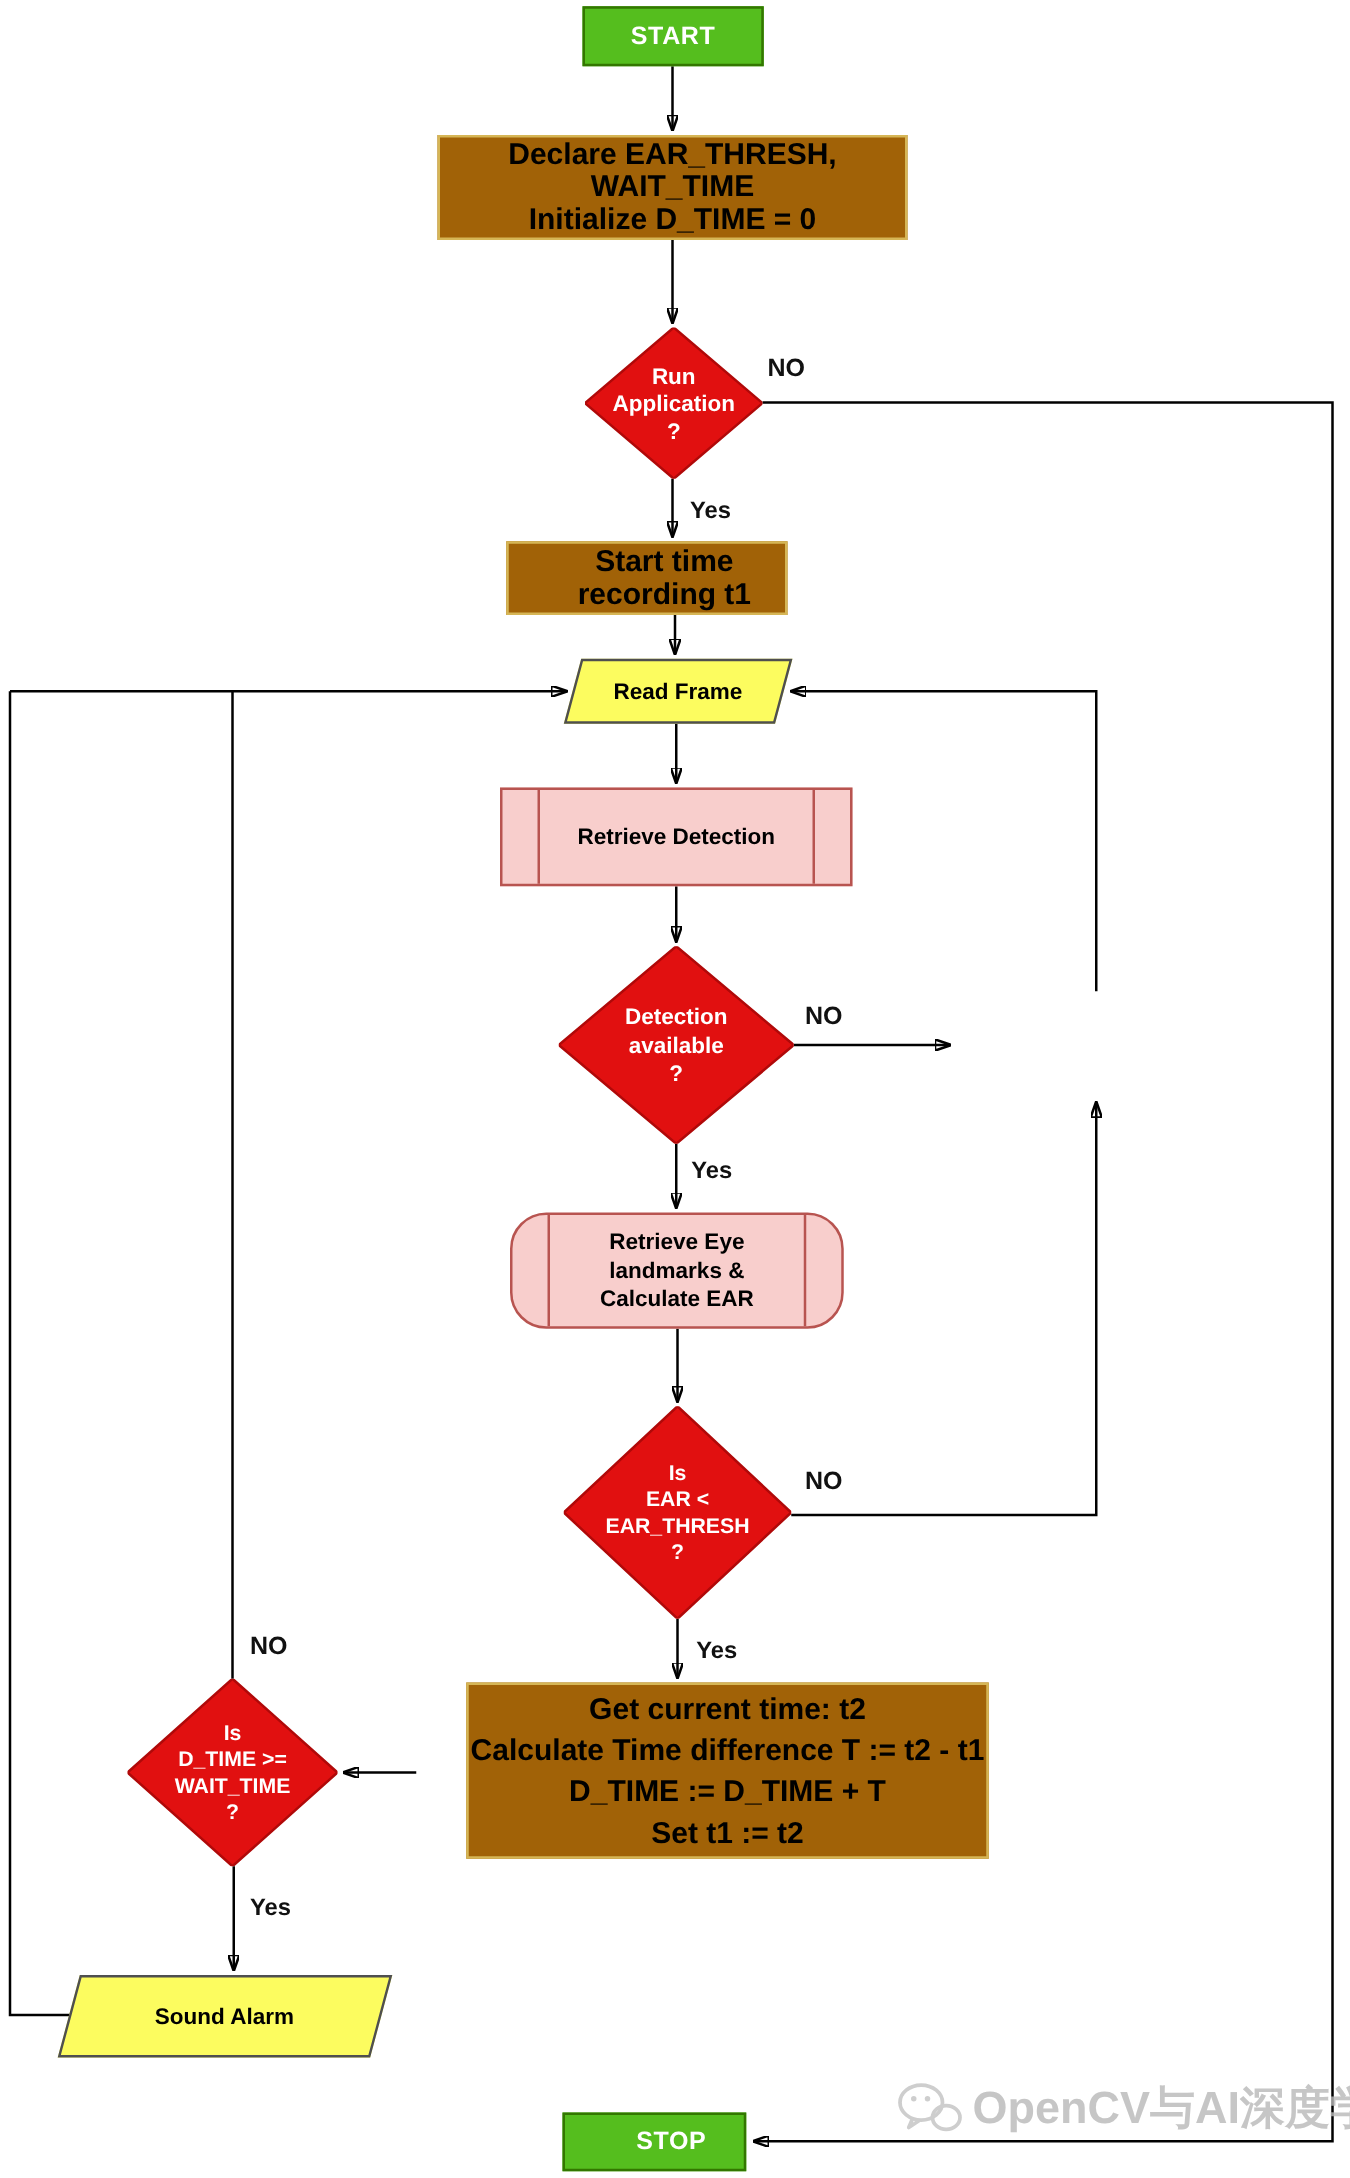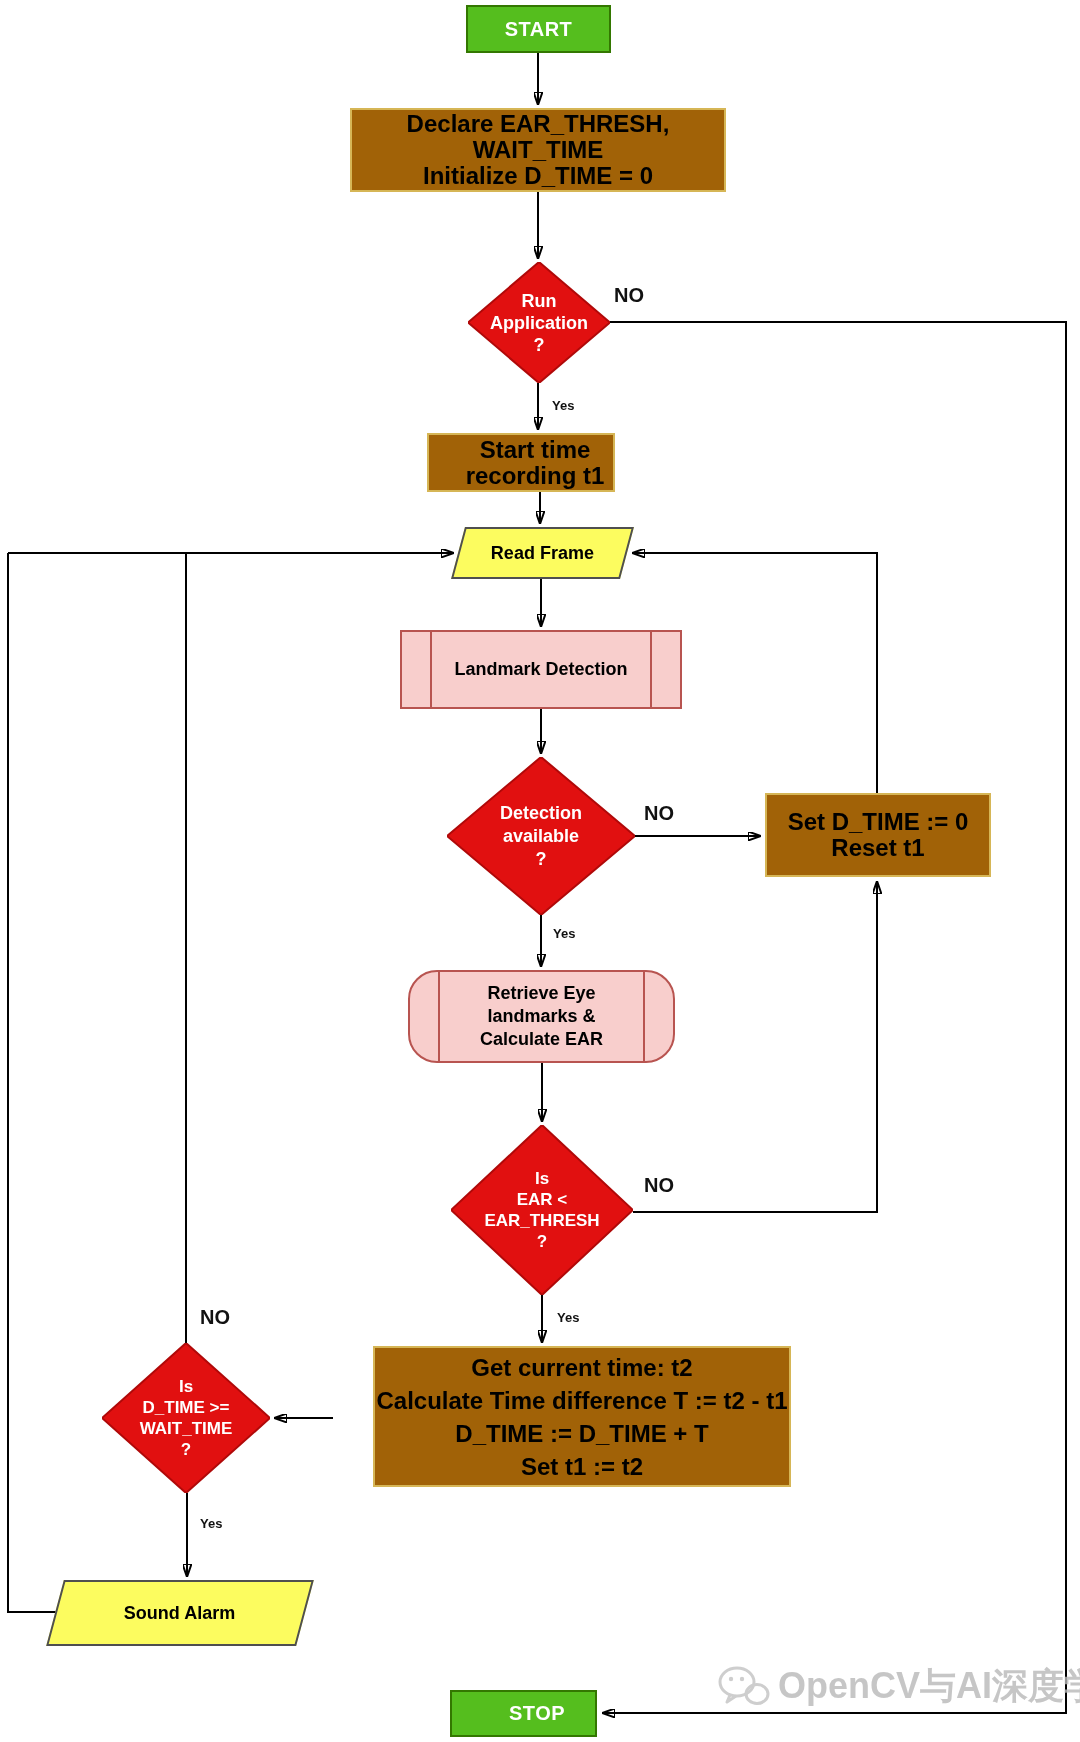--- a/index.html
+++ b/index.html
@@ -33,21 +33,21 @@
   .diamond { position:absolute; }
   .diamond svg { position:absolute; left:0; top:0; width:100%; height:100%; }
   .diamond polygon { fill:#E11010; stroke:#B00909; stroke-width:2px; }
   .dlabel {
     position:absolute; left:0; top:0; right:0; bottom:0;
     display:flex; align-items:center; justify-content:center;
     color:#ffffff; font-weight:bold; text-align:center; white-space:pre-line;
   }
 
   .edge-label { position:absolute; font-weight:bold; color:#111111; font-size:20px; }
-  .edge-label.yes { font-size:13px; }
+  .edge-label.yes { font-size:19px; }
 
   .watermark {
     position:absolute; left:716px; top:1662px; display:flex; align-items:center; gap:8px;
     color:#b9b9b9; opacity:0.8; font-size:36px; font-weight:bold; white-space:nowrap;
   }
   .watermark svg { flex:0 0 auto; }
 </style>
 </head>
 <body>
 
@@ -90,45 +90,41 @@
 
   <div class="diamond" style="left:468px;top:262px;width:142px;height:121px;">
     <svg viewBox="0 0 100 100" preserveAspectRatio="none">
       <polygon points="50,0 100,50 50,100 0,50" vector-effect="non-scaling-stroke"></polygon>
     </svg>
     <span class="dlabel" style="font-size:18px;line-height:22px;">Run
 Application
 ?</span>
   </div>
 
-  <div class="node process" style="left:427px;top:433px;width:188px;height:59px;padding-left:28px;">
+  <div class="node process" style="left:405px;top:433px;width:225px;height:59px;padding-left:28px;">
     <span class="node-label">Start time recording t1</span>
   </div>
 
   <div class="node io" style="left:458px;top:527px;width:169px;height:52px;">
     <span class="node-label">Read Frame</span>
   </div>
 
   <div class="node predef" style="left:400px;top:630px;width:282px;height:79px;">
-    <span class="node-label">Landmark Detection</span>
+    <span class="node-label">Retrieve Detection</span>
   </div>
 
   <div class="diamond" style="left:447px;top:757px;width:188px;height:158px;">
     <svg viewBox="0 0 100 100" preserveAspectRatio="none">
       <polygon points="50,0 100,50 50,100 0,50" vector-effect="non-scaling-stroke"></polygon>
     </svg>
     <span class="dlabel" style="font-size:18px;line-height:23px;">Detection
 available
 ?</span>
   </div>
 
-  <div class="node process" style="left:765px;top:793px;width:226px;height:84px;">
-    <span class="node-label">Set D_TIME := 0
-Reset t1</span>
-  </div>
 
   <div class="node predef" style="left:408px;top:970px;width:267px;height:93px;border-radius:29px;">
     <span class="node-label">Retrieve Eye
 landmarks &amp;
 Calculate EAR</span>
   </div>
 
   <div class="diamond" style="left:451px;top:1125px;width:182px;height:170px;">
     <svg viewBox="0 0 100 100" preserveAspectRatio="none">
       <polygon points="50,0 100,50 50,100 0,50" vector-effect="non-scaling-stroke"></polygon>

